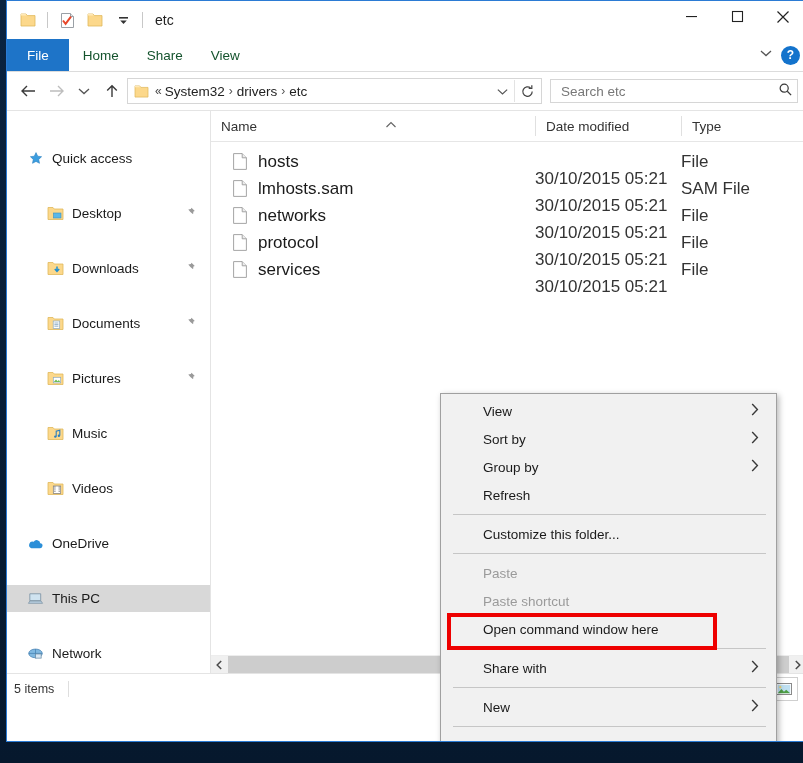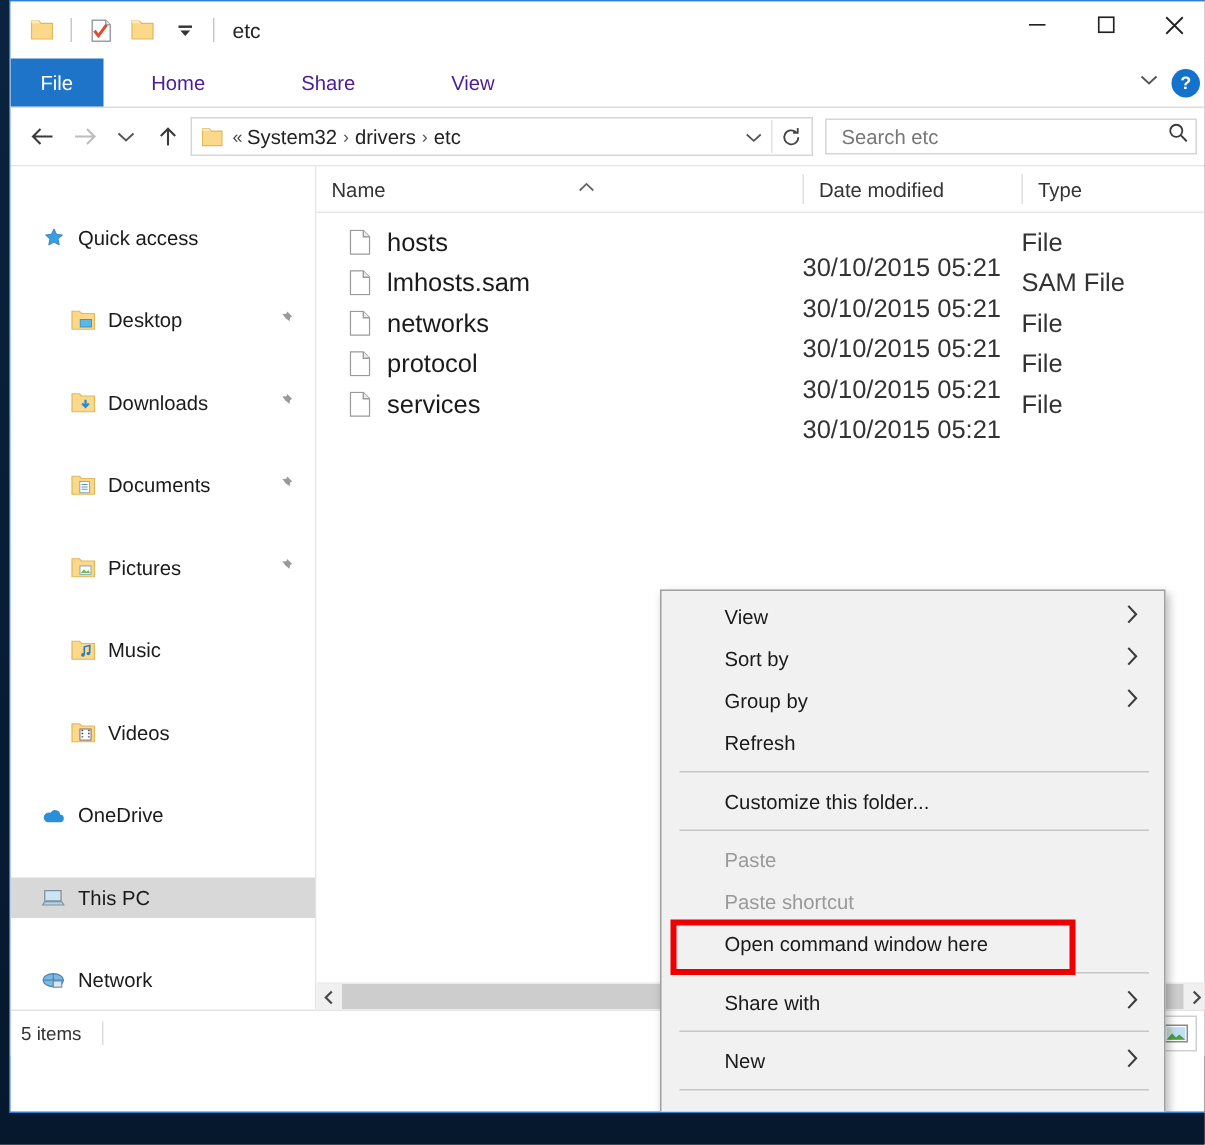--- a/index.html
+++ b/index.html
@@ -77,23 +77,23 @@
     position: relative;
     height: 32px;
     background: #ffffff;
     display: flex;
     align-items: stretch;
     border-bottom: 1px solid #dcdcdc;
   }
   .tab {
     display: flex;
     align-items: center;
-    padding: 0 32px;
+    padding: 0 14px;
     font-size: 13.5px;
-    color: #4c1d95;
+    color: #14532d;
     white-space: nowrap;
   }
   .tab.file {
     background: #1e74c8;
     color: #ffffff;
     padding: 0 20px;
   }
   .ribbon-right {
     position: absolute;
     right: 6px; top: 0; bottom: 0;

